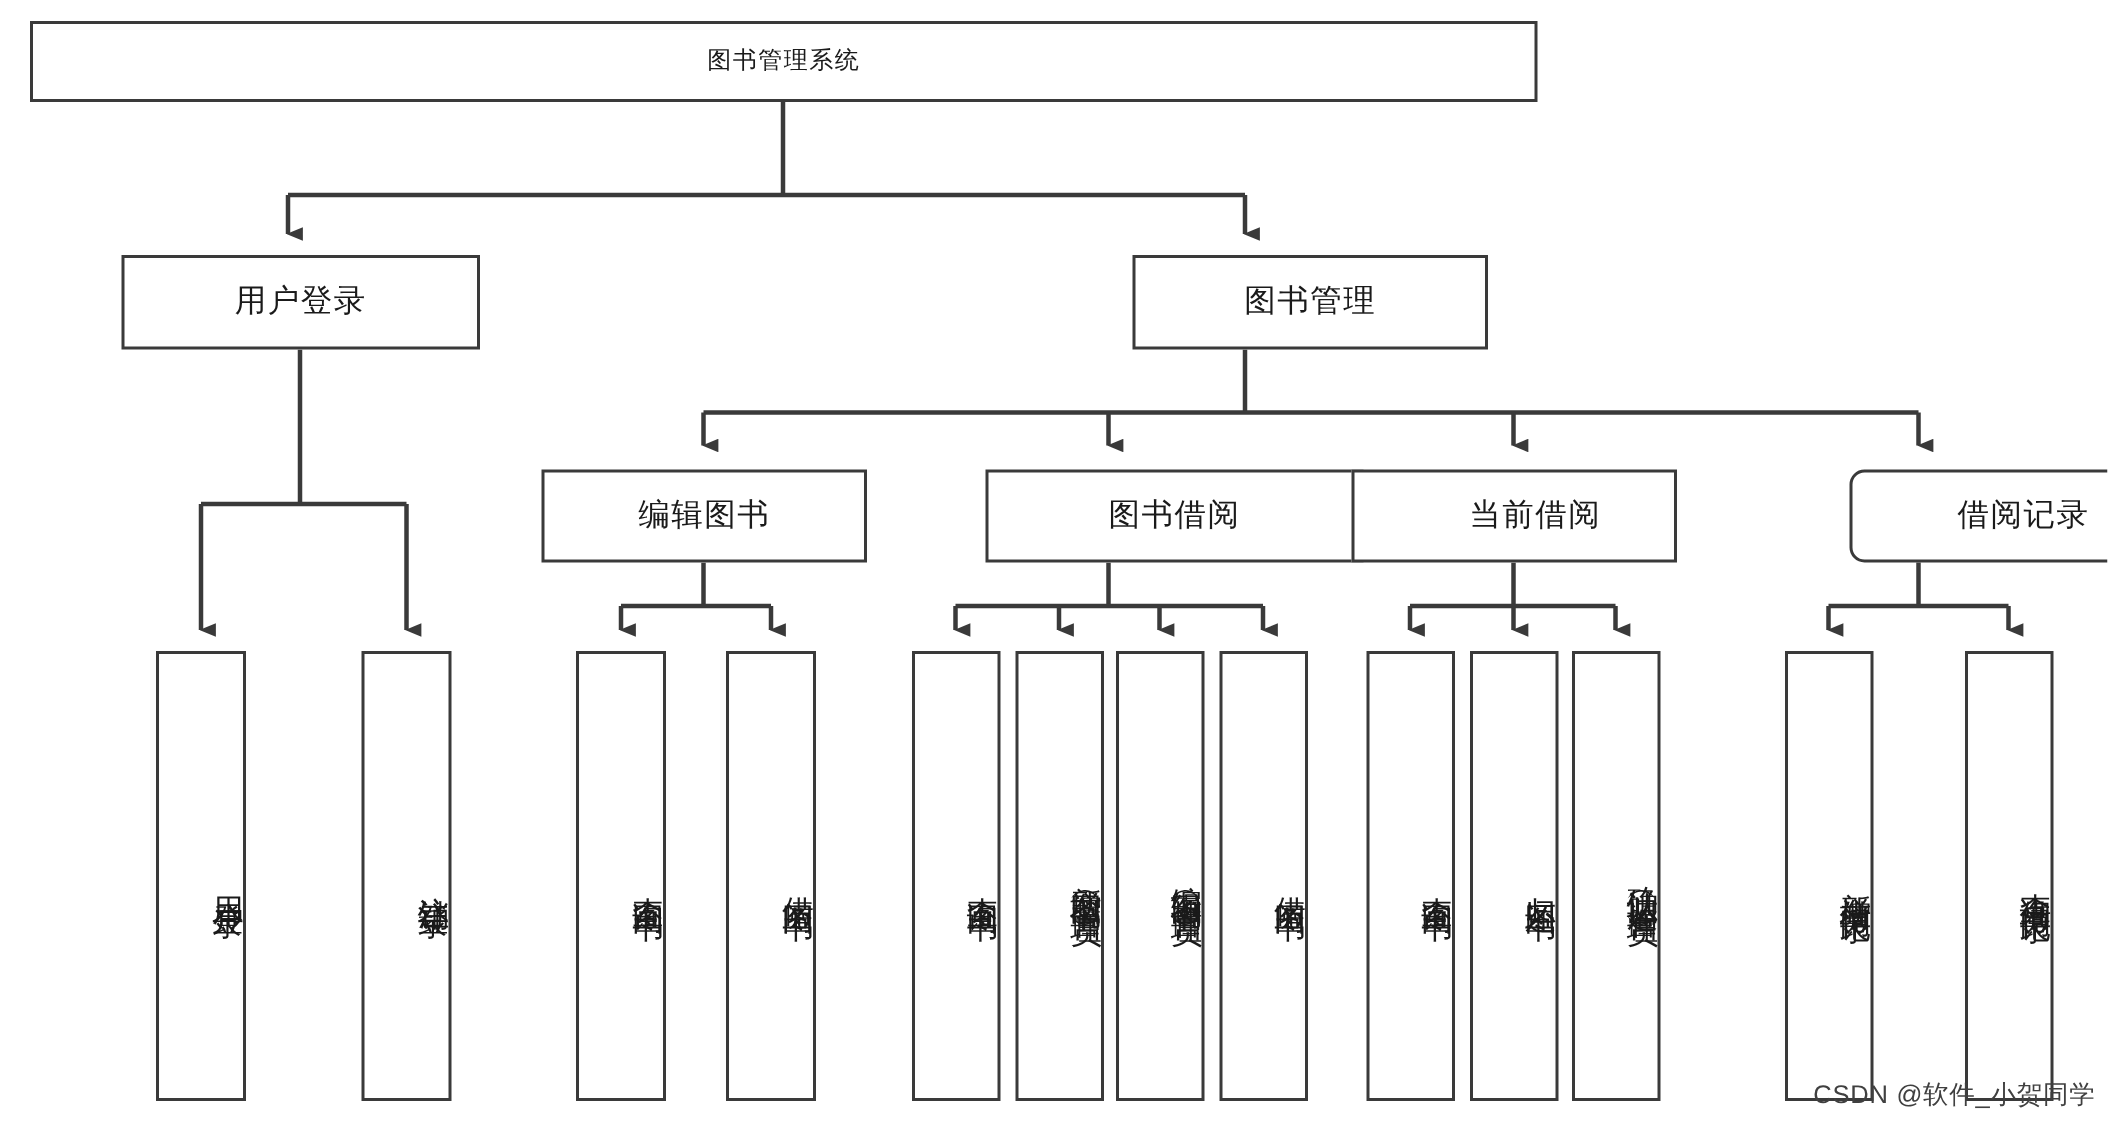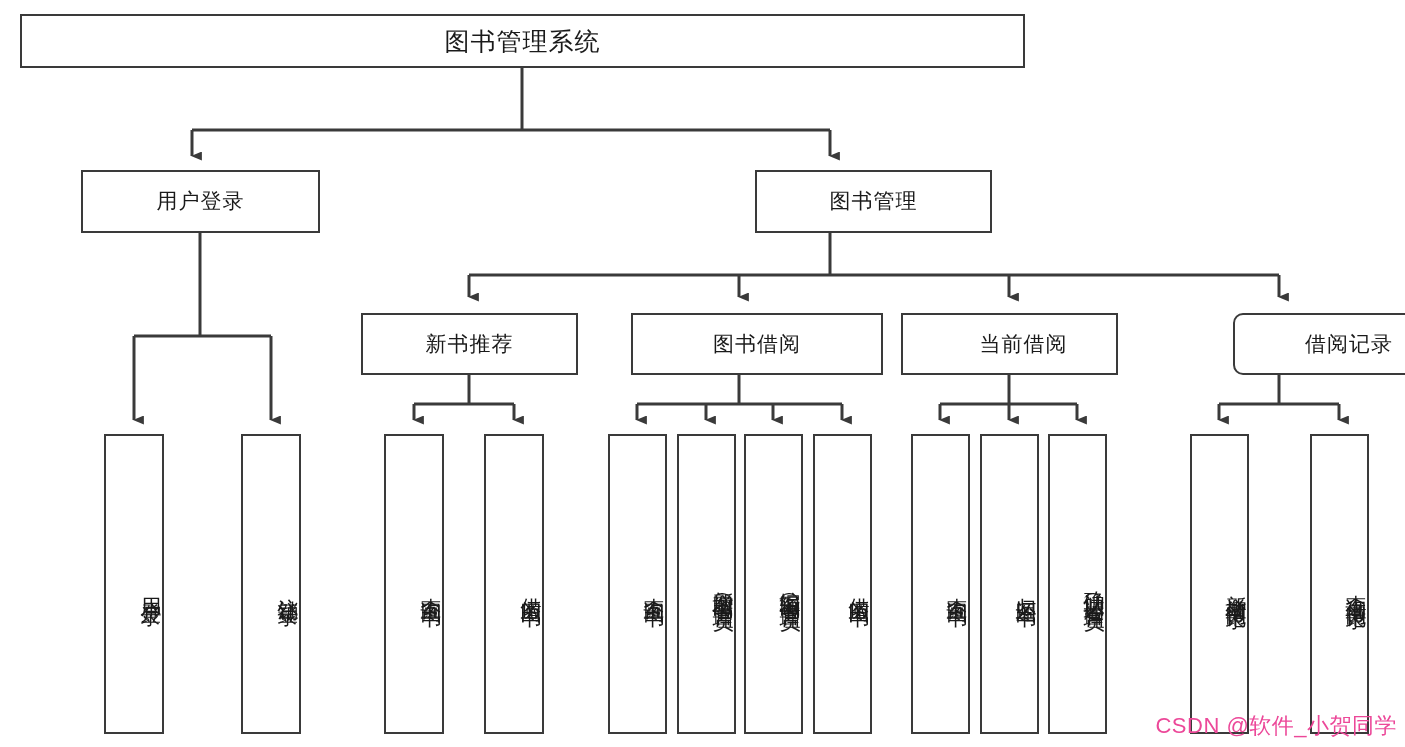--- a/index.html
+++ b/index.html
@@ -37,43 +37,43 @@
     justify-content: center;
     z-index: 2;
   }
   .node-h {
     font-size: 21px;
     letter-spacing: 1px;
     line-height: 1.15;
     white-space: nowrap;
   }
   .node-root {
-    font-size: 25px;
+    font-size: 16px;
   }
   .node-v {
     font-size: 21px;
     writing-mode: vertical-rl;
     text-orientation: upright;
     letter-spacing: 3px;
     line-height: 1;
     align-items: flex-start;
     justify-content: center;
     padding-top: 6px;
     white-space: nowrap;
   }
   .node-v .vlabel {
     writing-mode: vertical-rl;
     text-orientation: upright;
   }
   .watermark {
     position: absolute;
     right: 8px;
     bottom: 6px;
-    font-size: 22px;
-    color: #ec4899;
+    font-size: 17px;
+    color: #404040;
     letter-spacing: 0.5px;
     z-index: 5;
     white-space: nowrap;
   }
 </style>
 </head>
 <body>
 
 <div id="diagram-root">
 
@@ -132,23 +132,23 @@
   </div>
 
   <div class="node node-h" style="left:81px; top:170px; width:239px; height:63px;">
     <span>用户登录</span>
   </div>
   <div class="node node-h" style="left:711px; top:170px; width:237px; height:63px;margin-left:44px;">
     <span>图书管理</span>
   </div>
 
   <div class="node node-h" style="left:361px; top:313px; width:217px; height:62px;">
-    <span>新书推荐</span>
-  </div>
-  <div class="node node-h" style="left:631px; top:313px; width:252px; height:62px;">
+    <span>编辑图书</span>
+  </div>
+  <div class="node node-h" style="left:657px; top:313px; width:252px; height:62px;">
     <span>图书借阅</span>
   </div>
   <div class="node node-h" style="left:901px; top:313px; width:217px; height:62px;padding-left:28px;">
     <span>当前借阅</span>
   </div>
   <div class="node node-h" style="left:1233px; top:313px; width:232px; height:62px;border-radius:10px;">
     <span>借阅记录</span>
   </div>
 
   <div class="node node-v" style="left:104px; top:434px; width:60px; height:300px;">

